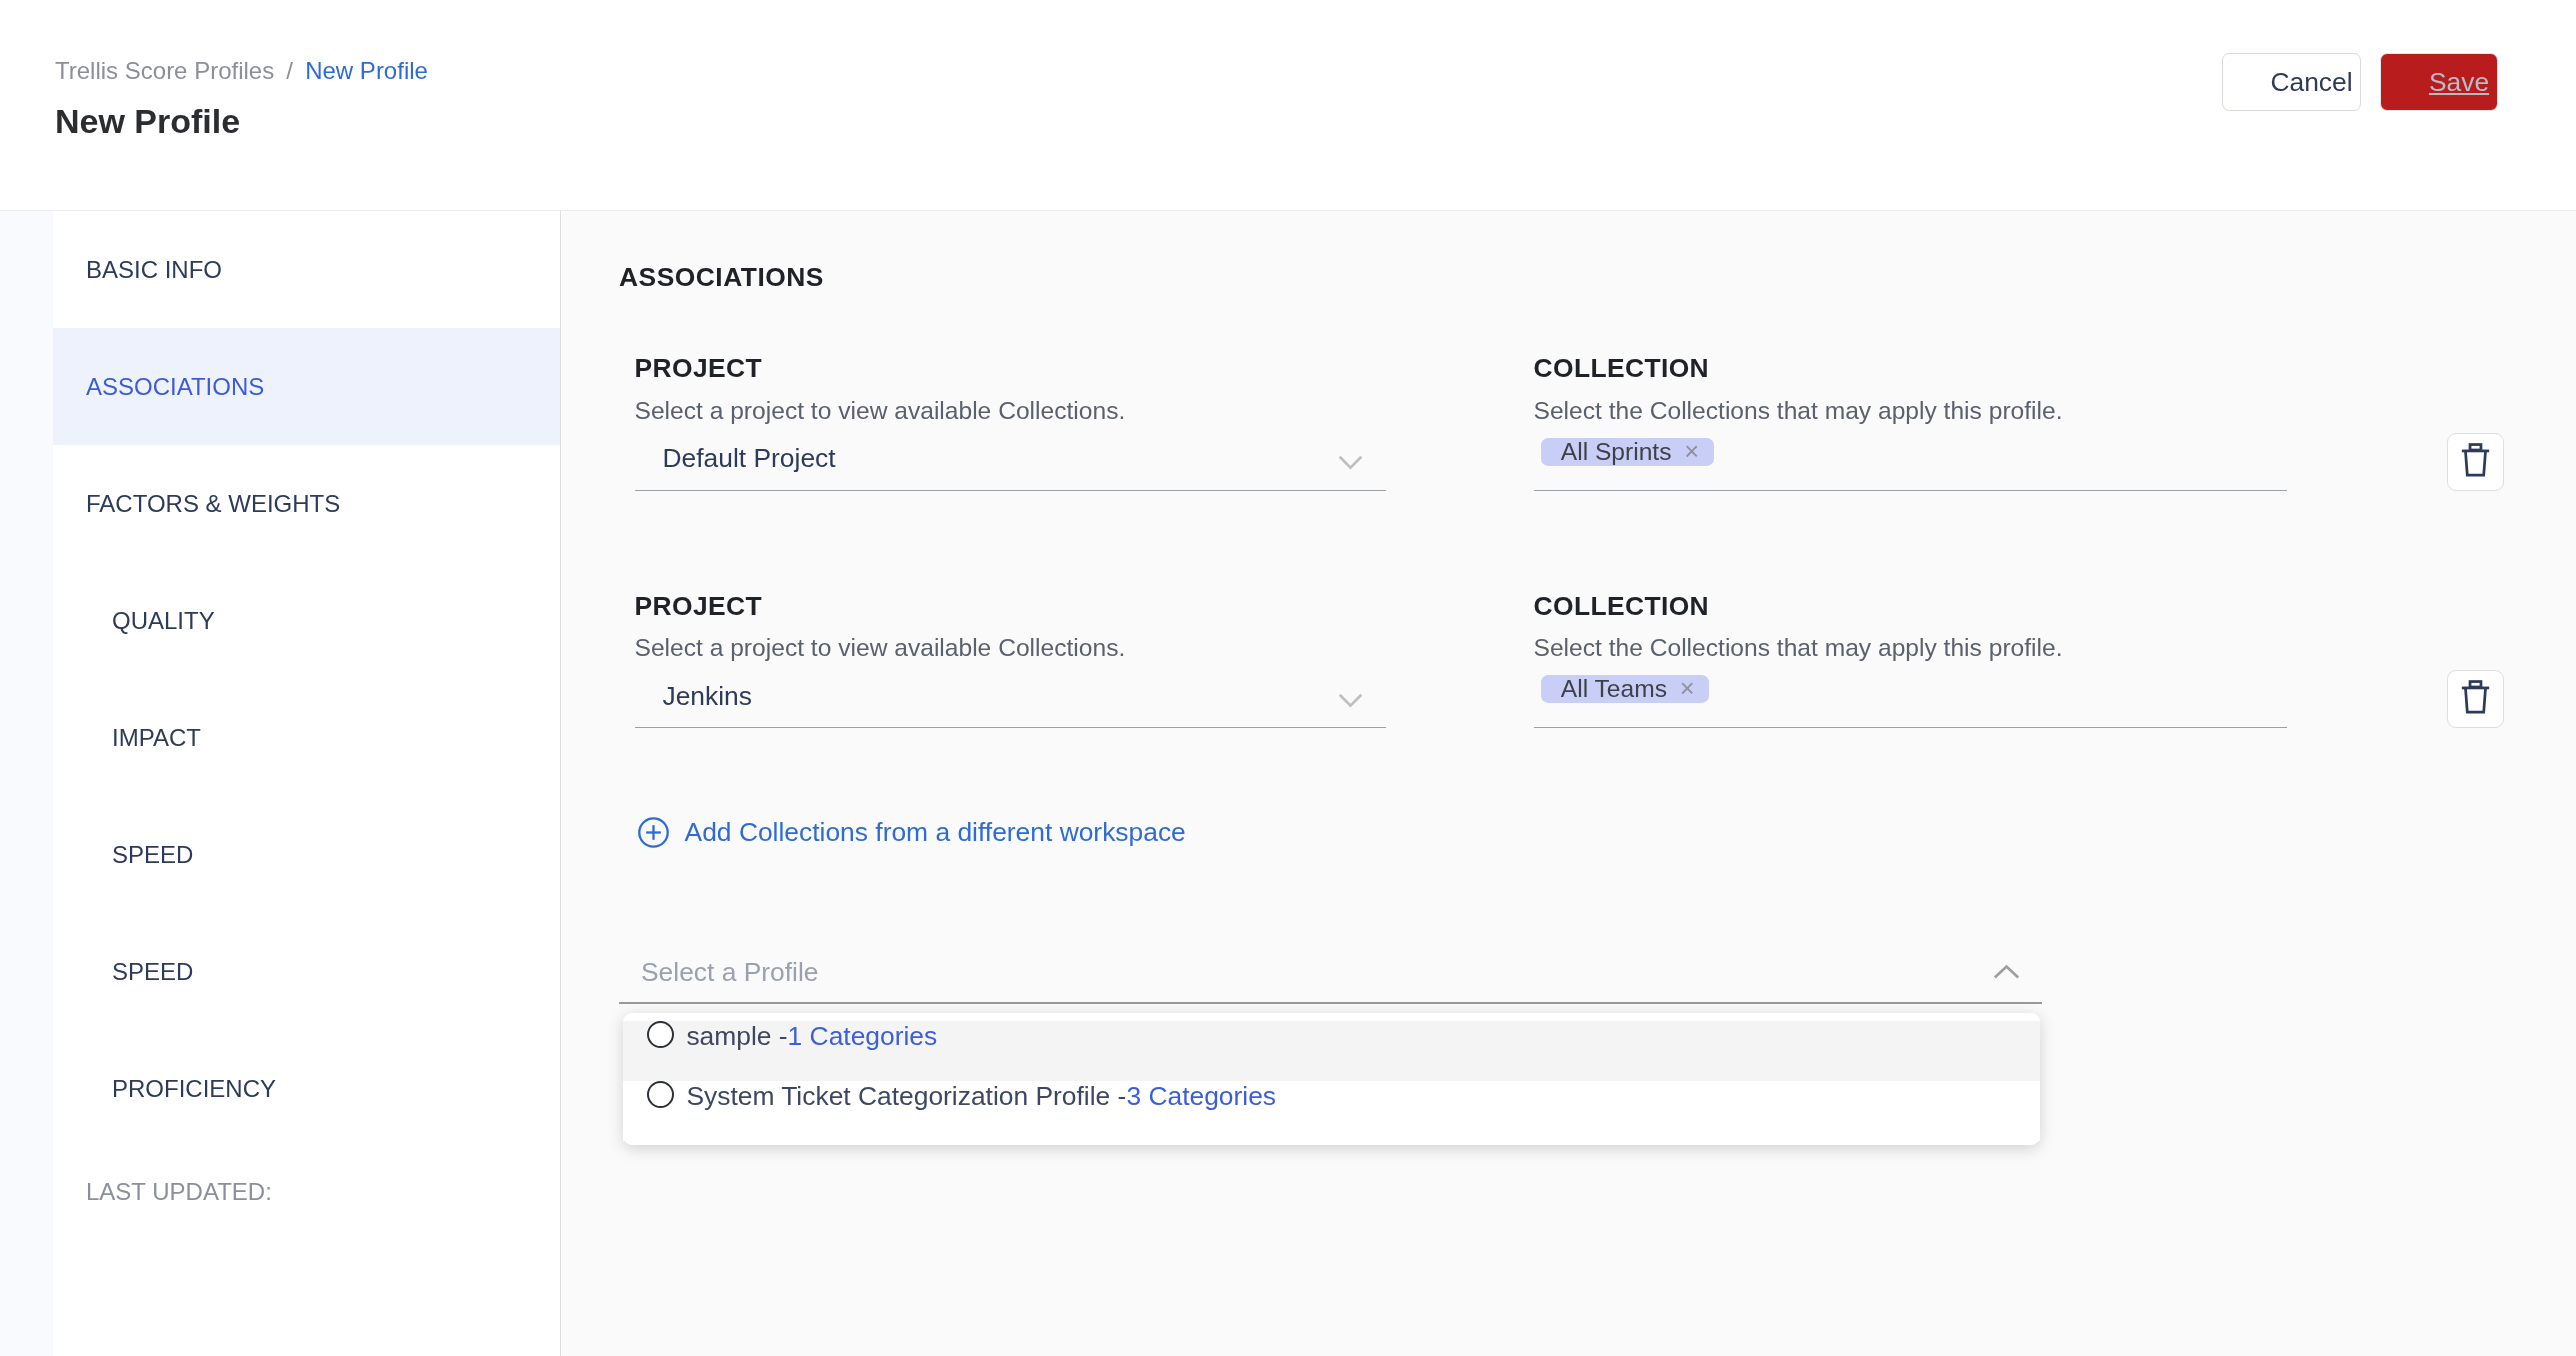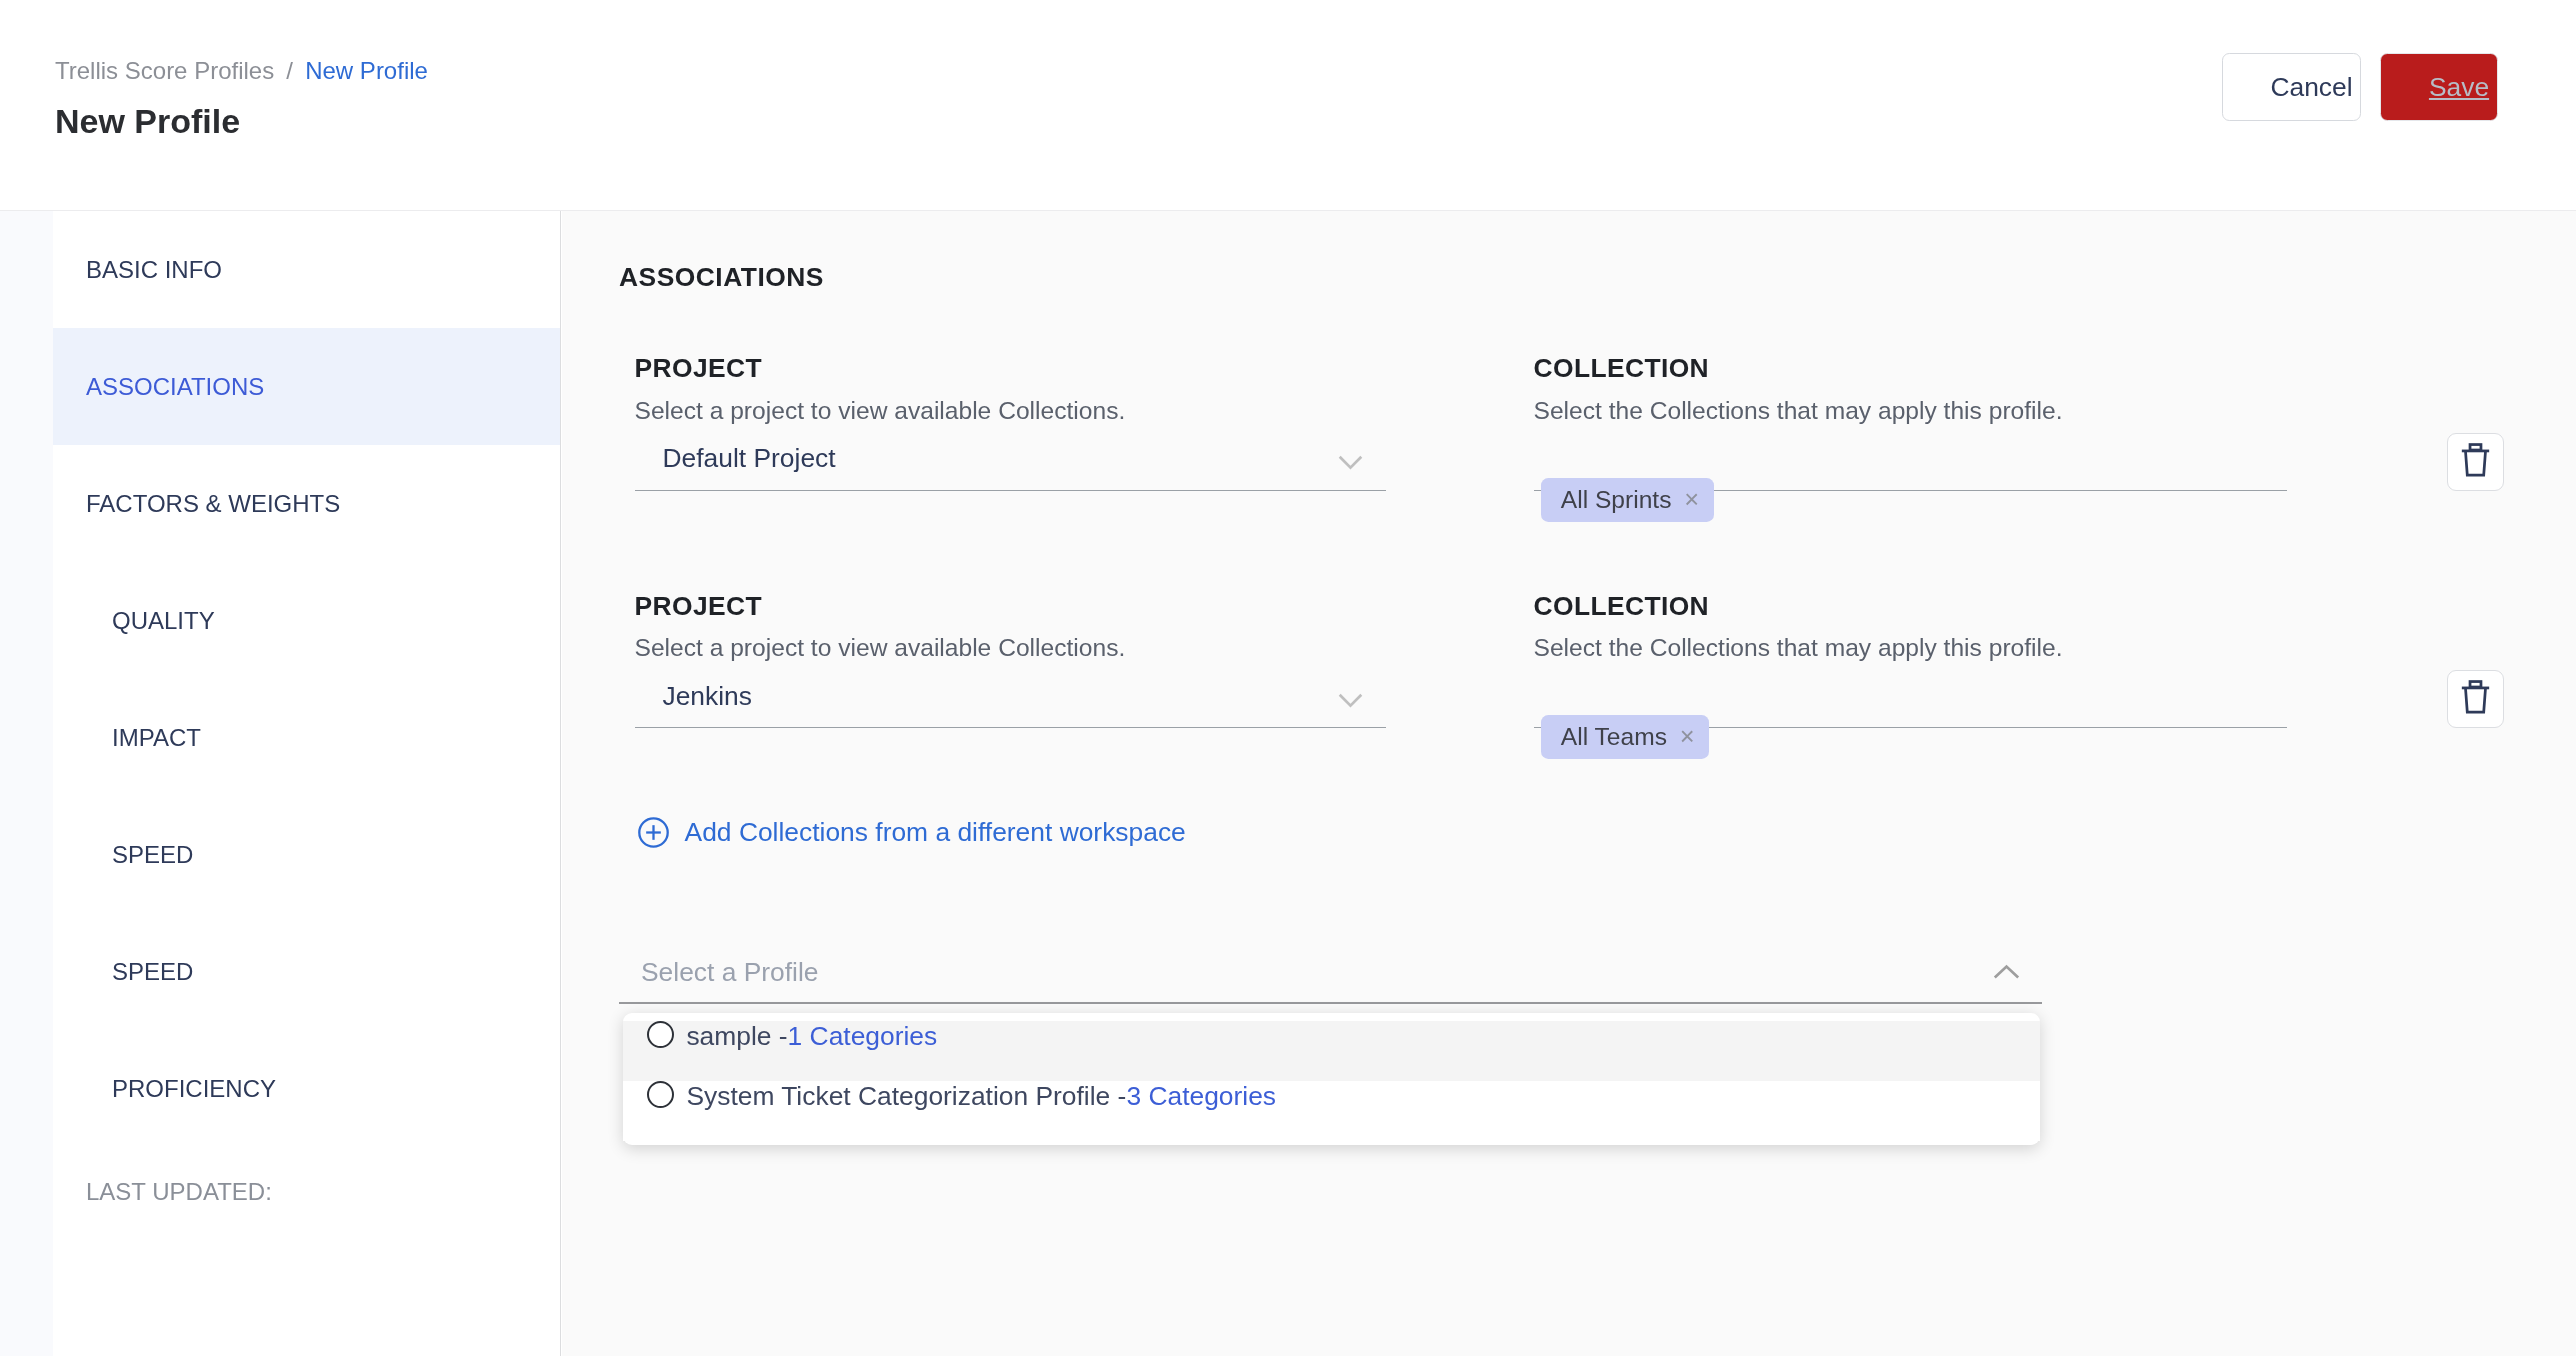--- a/index.html
+++ b/index.html
@@ -7,21 +7,21 @@
               font-family:"Liberation Sans", sans-serif; }
 
   
   .header { position:absolute; left:0; top:0; width:2576px; height:211px;
             background:#ffffff; border-bottom:1.8px solid #ececee; z-index:5; }
   .breadcrumb { position:absolute; left:55px; top:57px; font-size:24px; color:#8c8f96; }
   .breadcrumb .crumb-root { color:#8c8f96; cursor:pointer; }
   .breadcrumb .crumb-sep { color:#8c8f96; padding:0 5.5px; }
   .breadcrumb .crumb-current { color:#2e6bd4; cursor:pointer; }
   .page-title { position:absolute; left:55px; top:102px; font-size:34px; font-weight:600; color:#2b2d31; }
-  .btn { position:absolute; top:53px; height:68px; border-radius:7.3px; font-size:26.4px;
+  .btn { position:absolute; top:53px; height:58px; border-radius:7.3px; font-size:26.4px;
          display:flex; align-items:center; justify-content:center; cursor:pointer;
          font-family:"Liberation Sans", sans-serif;padding-left:40px; }
   .btn-cancel { right:215px; width:139px; background:#ffffff; border:1.8px solid #d6d9de; color:#2e3a59; }
   .btn-save { right:78px; width:118px; background:#b91c1c; border:1.8px solid #e5e7eb; color:#b7bcc6;text-decoration:underline; }
 
   
   .left-rail { position:absolute; left:0; top:211px; width:53px; height:1146px; background:#f9fafd; }
   .sidebar { position:absolute; left:53px; top:211px; width:508px; height:1146px;
              background:#ffffff; border-right:1.8px solid #dcdddf; }
   .side-item { height:117px; display:flex; align-items:center; padding-left:33px;
@@ -41,23 +41,23 @@
   .col-project { width:751px; }
   .col-collection { width:753px; margin-left:148px; }
   .field-label { font-size:26.4px; font-weight:600; color:#1f2227; letter-spacing:0.4px; }
   .field-hint { margin-top:12.8px; font-size:24.6px; color:#5a606c; }
   .select-line { position:relative; margin-top:12.8px; height:53px;
                  border-bottom:1.8px solid #9aa0a6; cursor:pointer; }
   .select-value { position:absolute; left:28px; top:5.5px; font-size:26.4px; color:#2e3a59; }
   .chevron { position:absolute; right:22px; top:16.4px; width:27px; height:16.4px; }
   .chevron svg { display:block; }
   .tag-line { position:relative; margin-top:12.8px; height:53px; border-bottom:1.8px solid #9aa0a6; }
-  .tag { display:inline-flex; align-items:center; margin-left:7.3px; height:44px;
+  .tag { display:inline-flex; align-items:center; margin-left:7.3px; height:28px;
          background:#c8cef5; border-radius:7.3px; padding:0 14.6px 0 20px;
-         font-size:24.6px; color:#3f414a;margin-top:40px; }
+         font-size:24.6px; color:#3f414a; }
   .tag-x { margin-left:12.8px; color:#8f929e; font-size:25.5px; cursor:pointer; line-height:1; }
   .trash-btn { width:57px; height:58px; margin-left:160px; margin-top:31px;
                background:#ffffff; border:1.8px solid #dcdee2; border-radius:9px;
                display:flex; align-items:center; justify-content:center; cursor:pointer; }
 
   .add-link { display:flex; align-items:center; margin-top:88px; margin-left:18px;
               color:#2e6bd4; font-size:26.4px; cursor:pointer; }
   .add-link .plus-icon { margin-right:14.6px; display:flex; }
 
   .invest { margin-top:97px; }

